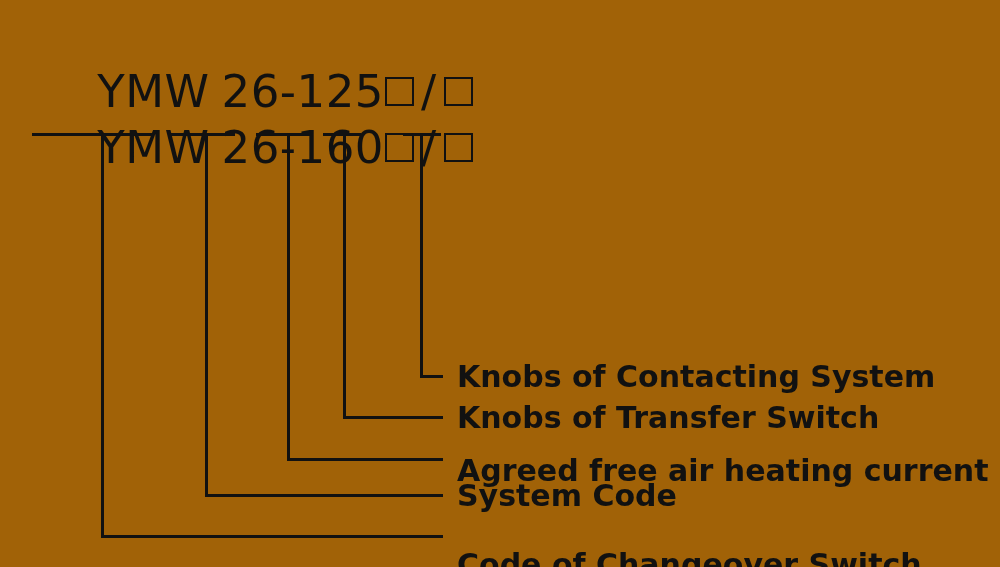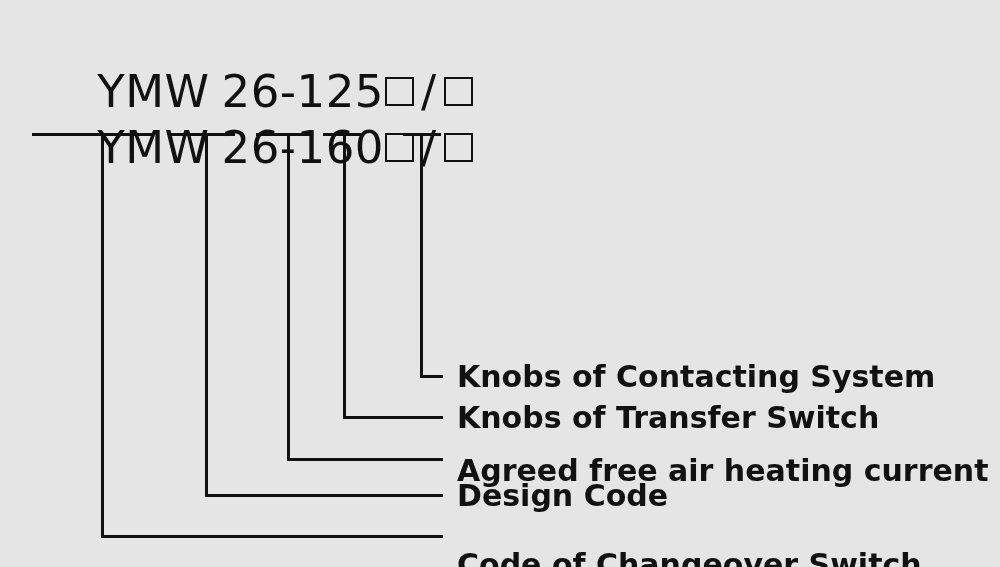--- a/index.html
+++ b/index.html
@@ -4,21 +4,21 @@
 <style>
   html, body {
     margin: 0;
     padding: 0;
     background: #ffffff;
   }
   #page {
     position: relative;
     width: 1000px;
     height: 567px;
-    background: #e5e5e5;
+    background: #a16207;
     overflow: hidden;
     font-family: "DejaVu Sans", "Liberation Sans", sans-serif;
     color: #000000;
   }
 
   
   .code-row {
     position: absolute;
     left: 38px;
     font-size: 45px;
@@ -103,16 +103,16 @@
 
   <div class="hlink" style="left:420px; top:375px; width:23px;"></div>
   <div class="hlink" style="left:343px; top:416px; width:100px;"></div>
   <div class="hlink" style="left:287px; top:458px; width:156px;"></div>
   <div class="hlink" style="left:205px; top:494px; width:238px;"></div>
   <div class="hlink" style="left:101px; top:535px; width:342px;"></div>
 
   <div class="label" style="top:362px;">Knobs of Contacting System</div>
   <div class="label" style="top:403px;">Knobs of Transfer Switch</div>
   <div class="label" style="top:444px;margin-top:12px;">Agreed free air heating current</div>
-  <div class="label" style="top:481px;">Design Code</div>
+  <div class="label" style="top:481px;">System Code</div>
   <div class="label" style="top:550px;">Code of Changeover Switch</div>
 
 </div>
 
 </body></html>

